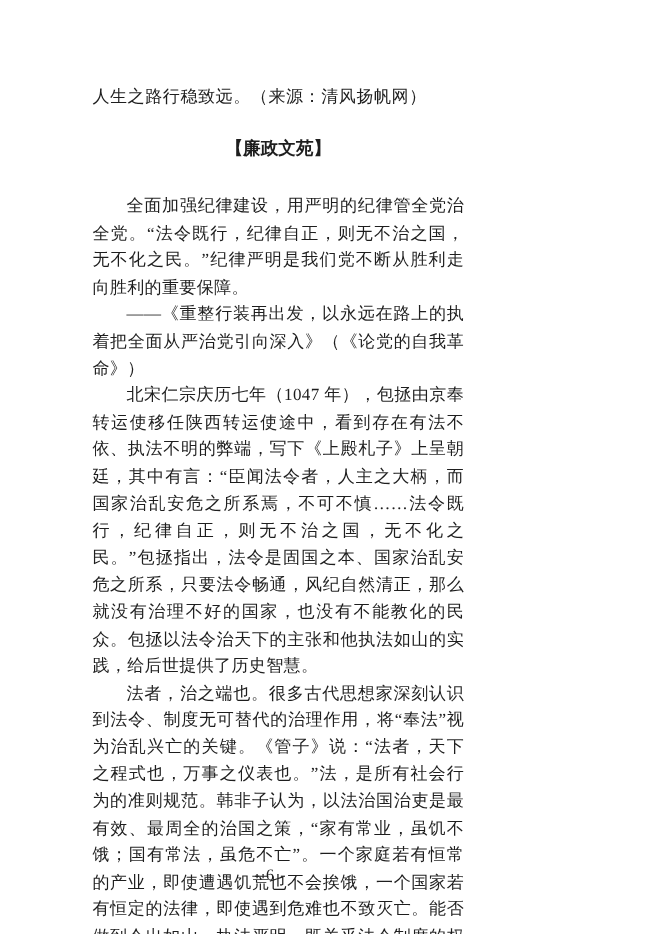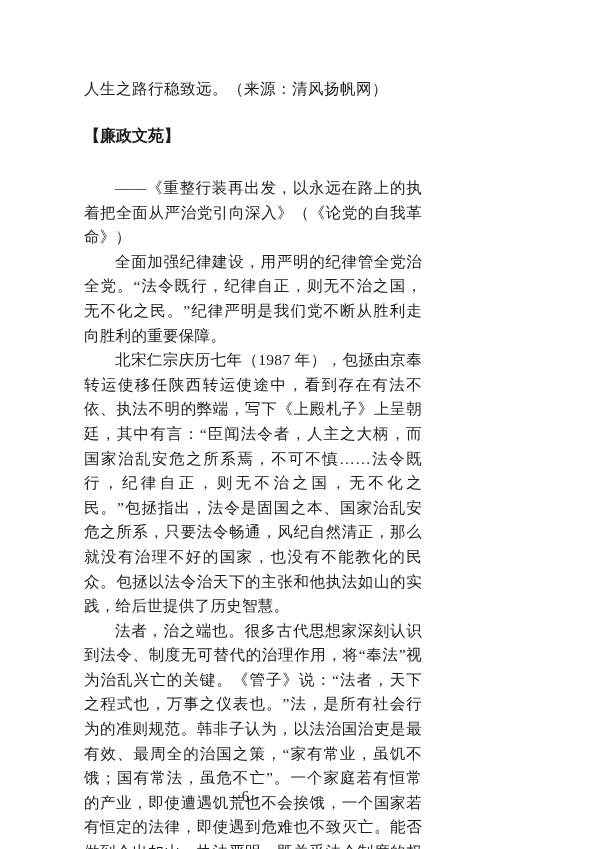--- a/index.html
+++ b/index.html
@@ -27,20 +27,21 @@
     font-size: 15.5px;
     line-height: 25px;
     margin: 0 0 22px 0;
     letter-spacing: 0.5px;
   }
   .section-header {
     font-size: 16px;
     font-weight: bold;
     line-height: 25px;
     margin: 0;
+    text-align: center;
   }
   .article-title {
     text-align: center;
     font-size: 21px;
     font-weight: bold;
     line-height: 26px;
     margin: 22px 0 0 0;
     word-spacing: 0.6em;
     letter-spacing: 1px;
   }
@@ -71,22 +72,22 @@
 
 <div class="page">
   <div class="content">
 
     <p class="leading-para">人生之路行稳致远。（来源：清风扬帆网）</p>
 
     <p class="section-header">【廉政文苑】</p>
 
 
     <div class="article-body">
+      <p class="body-para">全面加强纪律建设，用严明的纪律管全党治全党。“法令既行，纪律自正，则无不治之国，无不化之民。”纪律严明是我们党不断从胜利走向胜利的重要保障。</p>
       <p class="body-para">——《重整行装再出发，以永远在路上的执着把全面从严治党引向深入》（《论党的自我革命》）</p>
-      <p class="body-para">全面加强纪律建设，用严明的纪律管全党治全党。“法令既行，纪律自正，则无不治之国，无不化之民。”纪律严明是我们党不断从胜利走向胜利的重要保障。</p>
-      <p class="body-para">北宋仁宗庆历七年（1987 年），包拯由京奉转运使移任陕西转运使途中，看到存在有法不依、执法不明的弊端，写下《上殿札子》上呈朝廷，其中有言：“臣闻法令者，人主之大柄，而国家治乱安危之所系焉，不可不慎……法令既行，纪律自正，则无不治之国，无不化之民。”包拯指出，法令是固国之本、国家治乱安危之所系，只要法令畅通，风纪自然清正，那么就没有治理不好的国家，也没有不能教化的民众。包拯以法令治天下的主张和他执法如山的实践，给后世提供了历史智慧。</p>
+      <p class="body-para">北宋仁宗庆历七年（1047 年），包拯由京奉转运使移任陕西转运使途中，看到存在有法不依、执法不明的弊端，写下《上殿札子》上呈朝廷，其中有言：“臣闻法令者，人主之大柄，而国家治乱安危之所系焉，不可不慎……法令既行，纪律自正，则无不治之国，无不化之民。”包拯指出，法令是固国之本、国家治乱安危之所系，只要法令畅通，风纪自然清正，那么就没有治理不好的国家，也没有不能教化的民众。包拯以法令治天下的主张和他执法如山的实践，给后世提供了历史智慧。</p>
       <p class="body-para">法者，治之端也。很多古代思想家深刻认识到法令、制度无可替代的治理作用，将“奉法”视为治乱兴亡的关键。《管子》说：“法者，天下之程式也，万事之仪表也。”法，是所有社会行为的准则规范。韩非子认为，以法治国治吏是最有效、最周全的治国之策，“家有常业，虽饥不饿；国有常法，虽危不亡”。一个家庭若有恒常的产业，即使遭遇饥荒也不会挨饿，一个国家若有恒定的法律，即使遇到危难也不致灭亡。能否做到令出如山、执法严明，既关乎法令制度的权威，也关乎国家与社会的治理，关乎民心所向。数千年中华文明演进，一再验证着“法令行则国治，法令弛则国乱”的深刻道理。</p>
     </div>
 
   </div>
 
   <div class="page-number">- 6 -</div>
 </div>
 
 </body></html>

